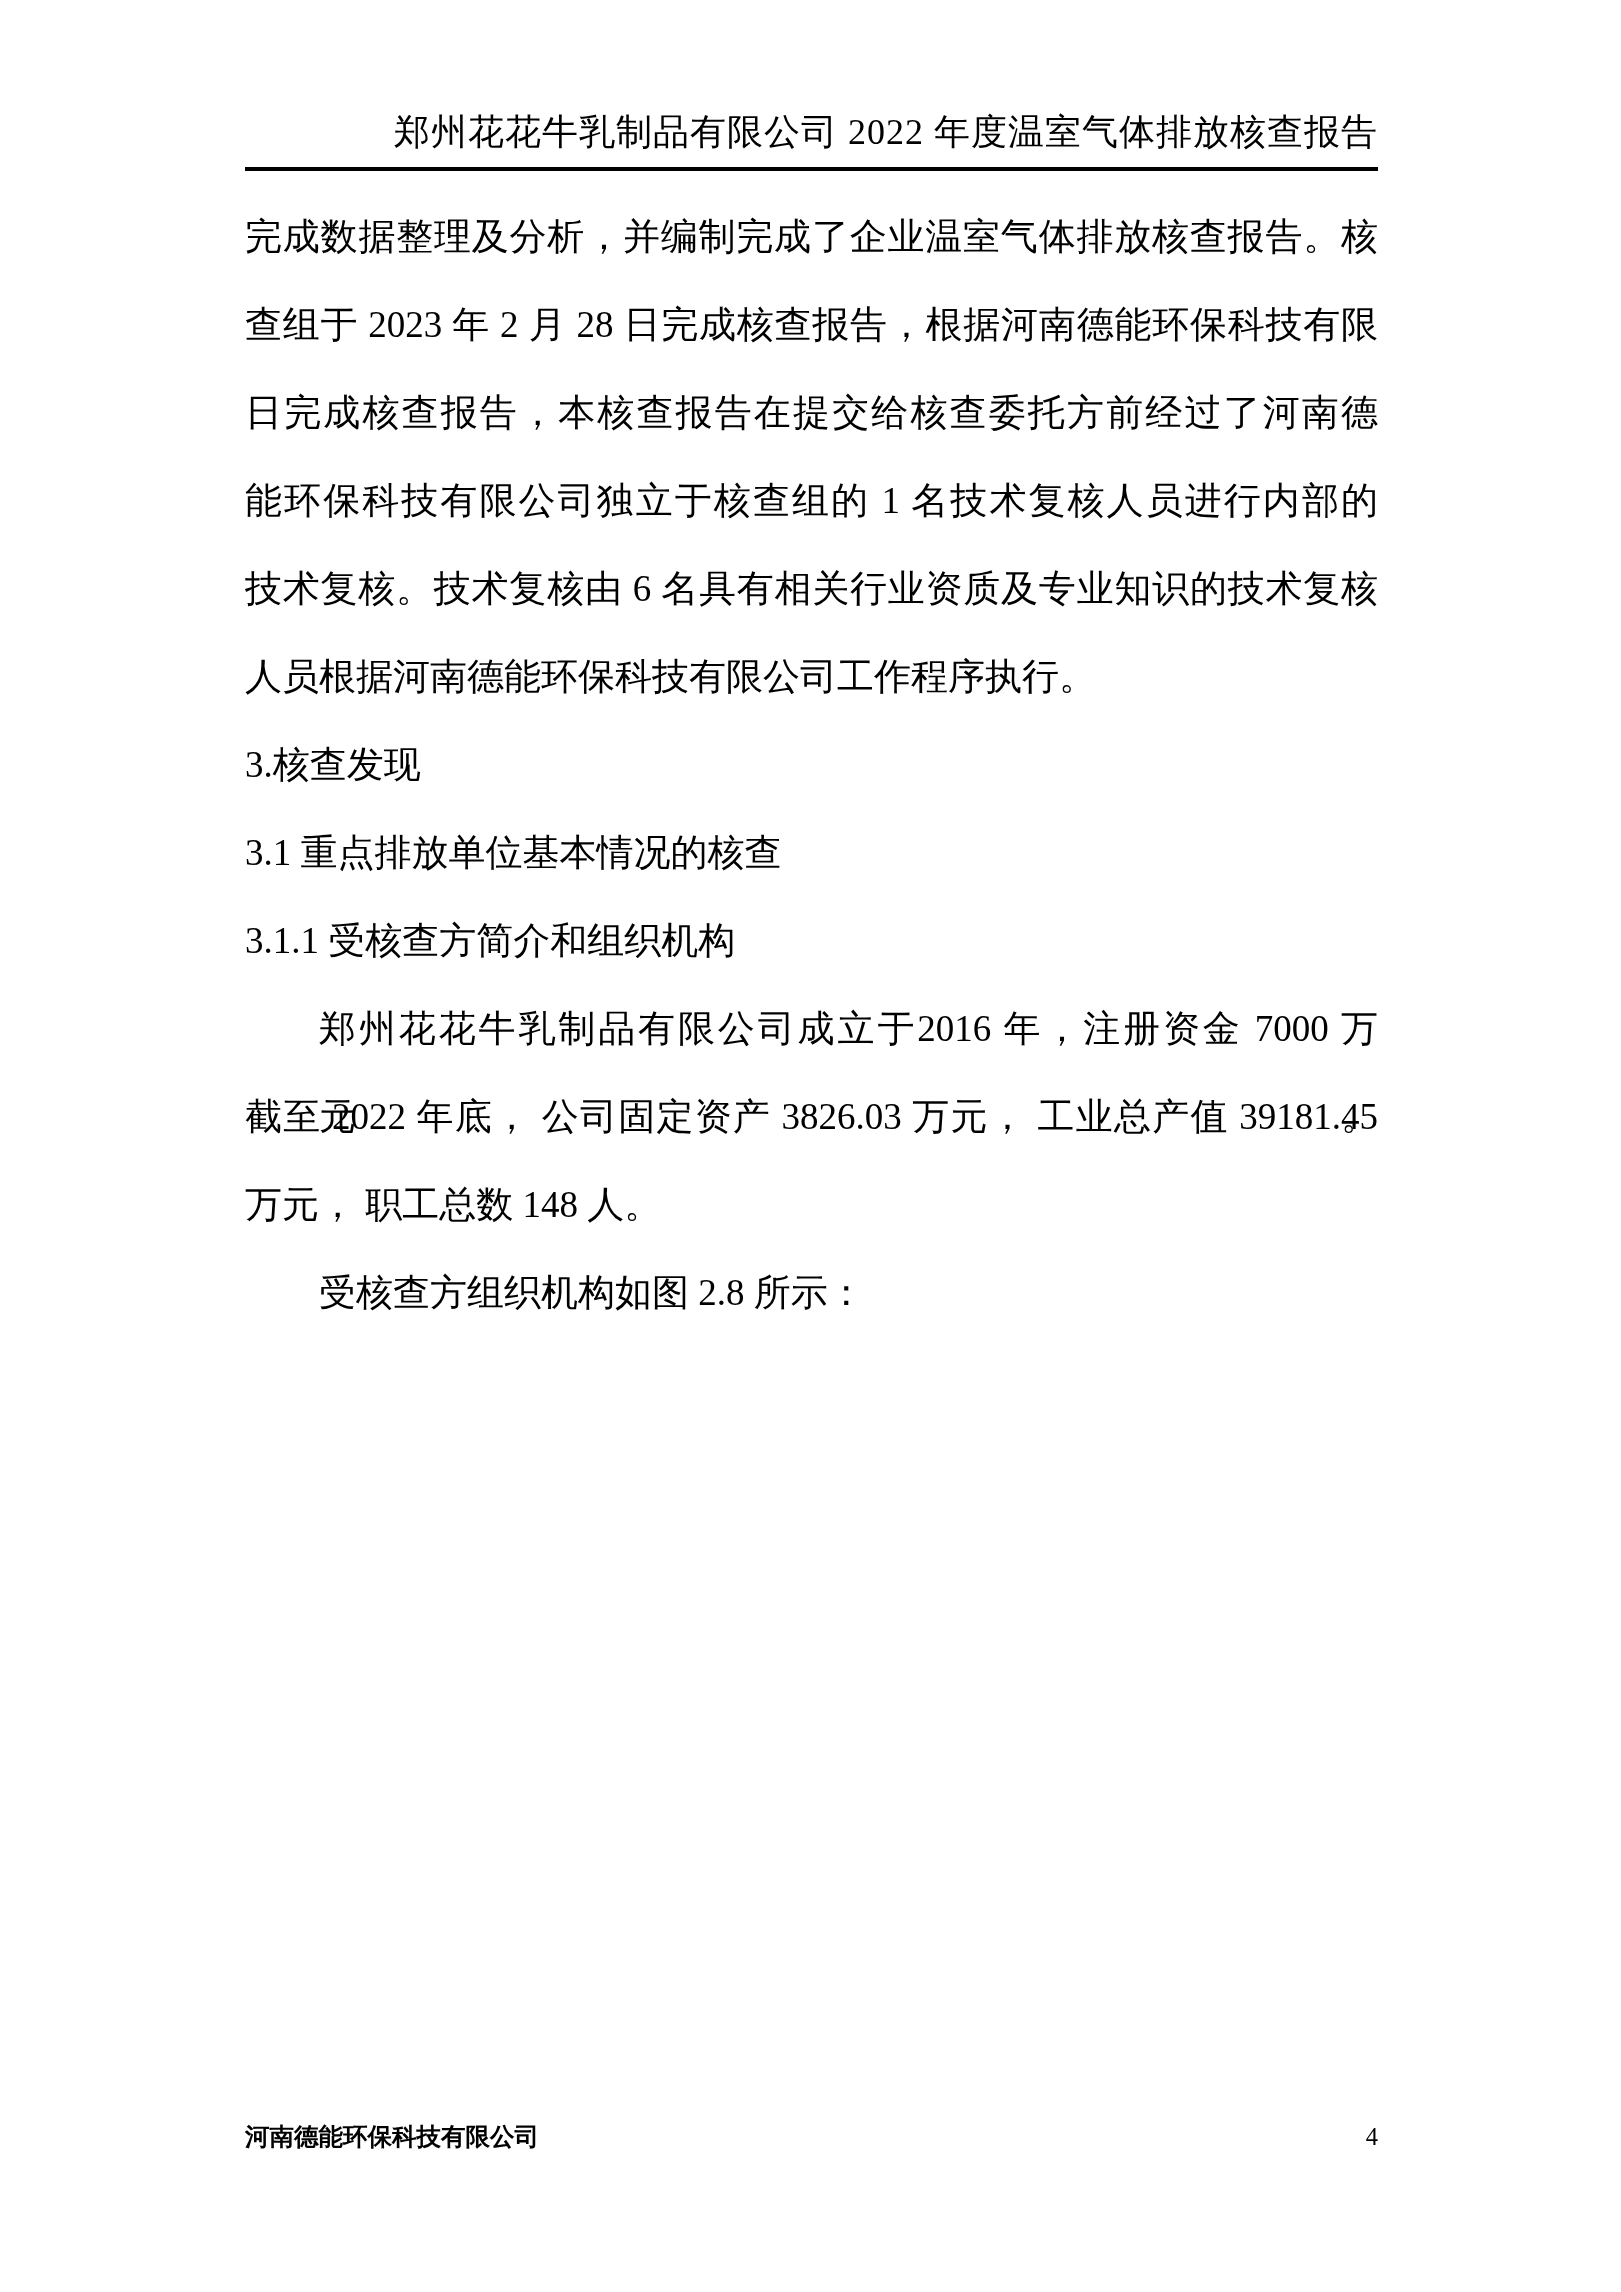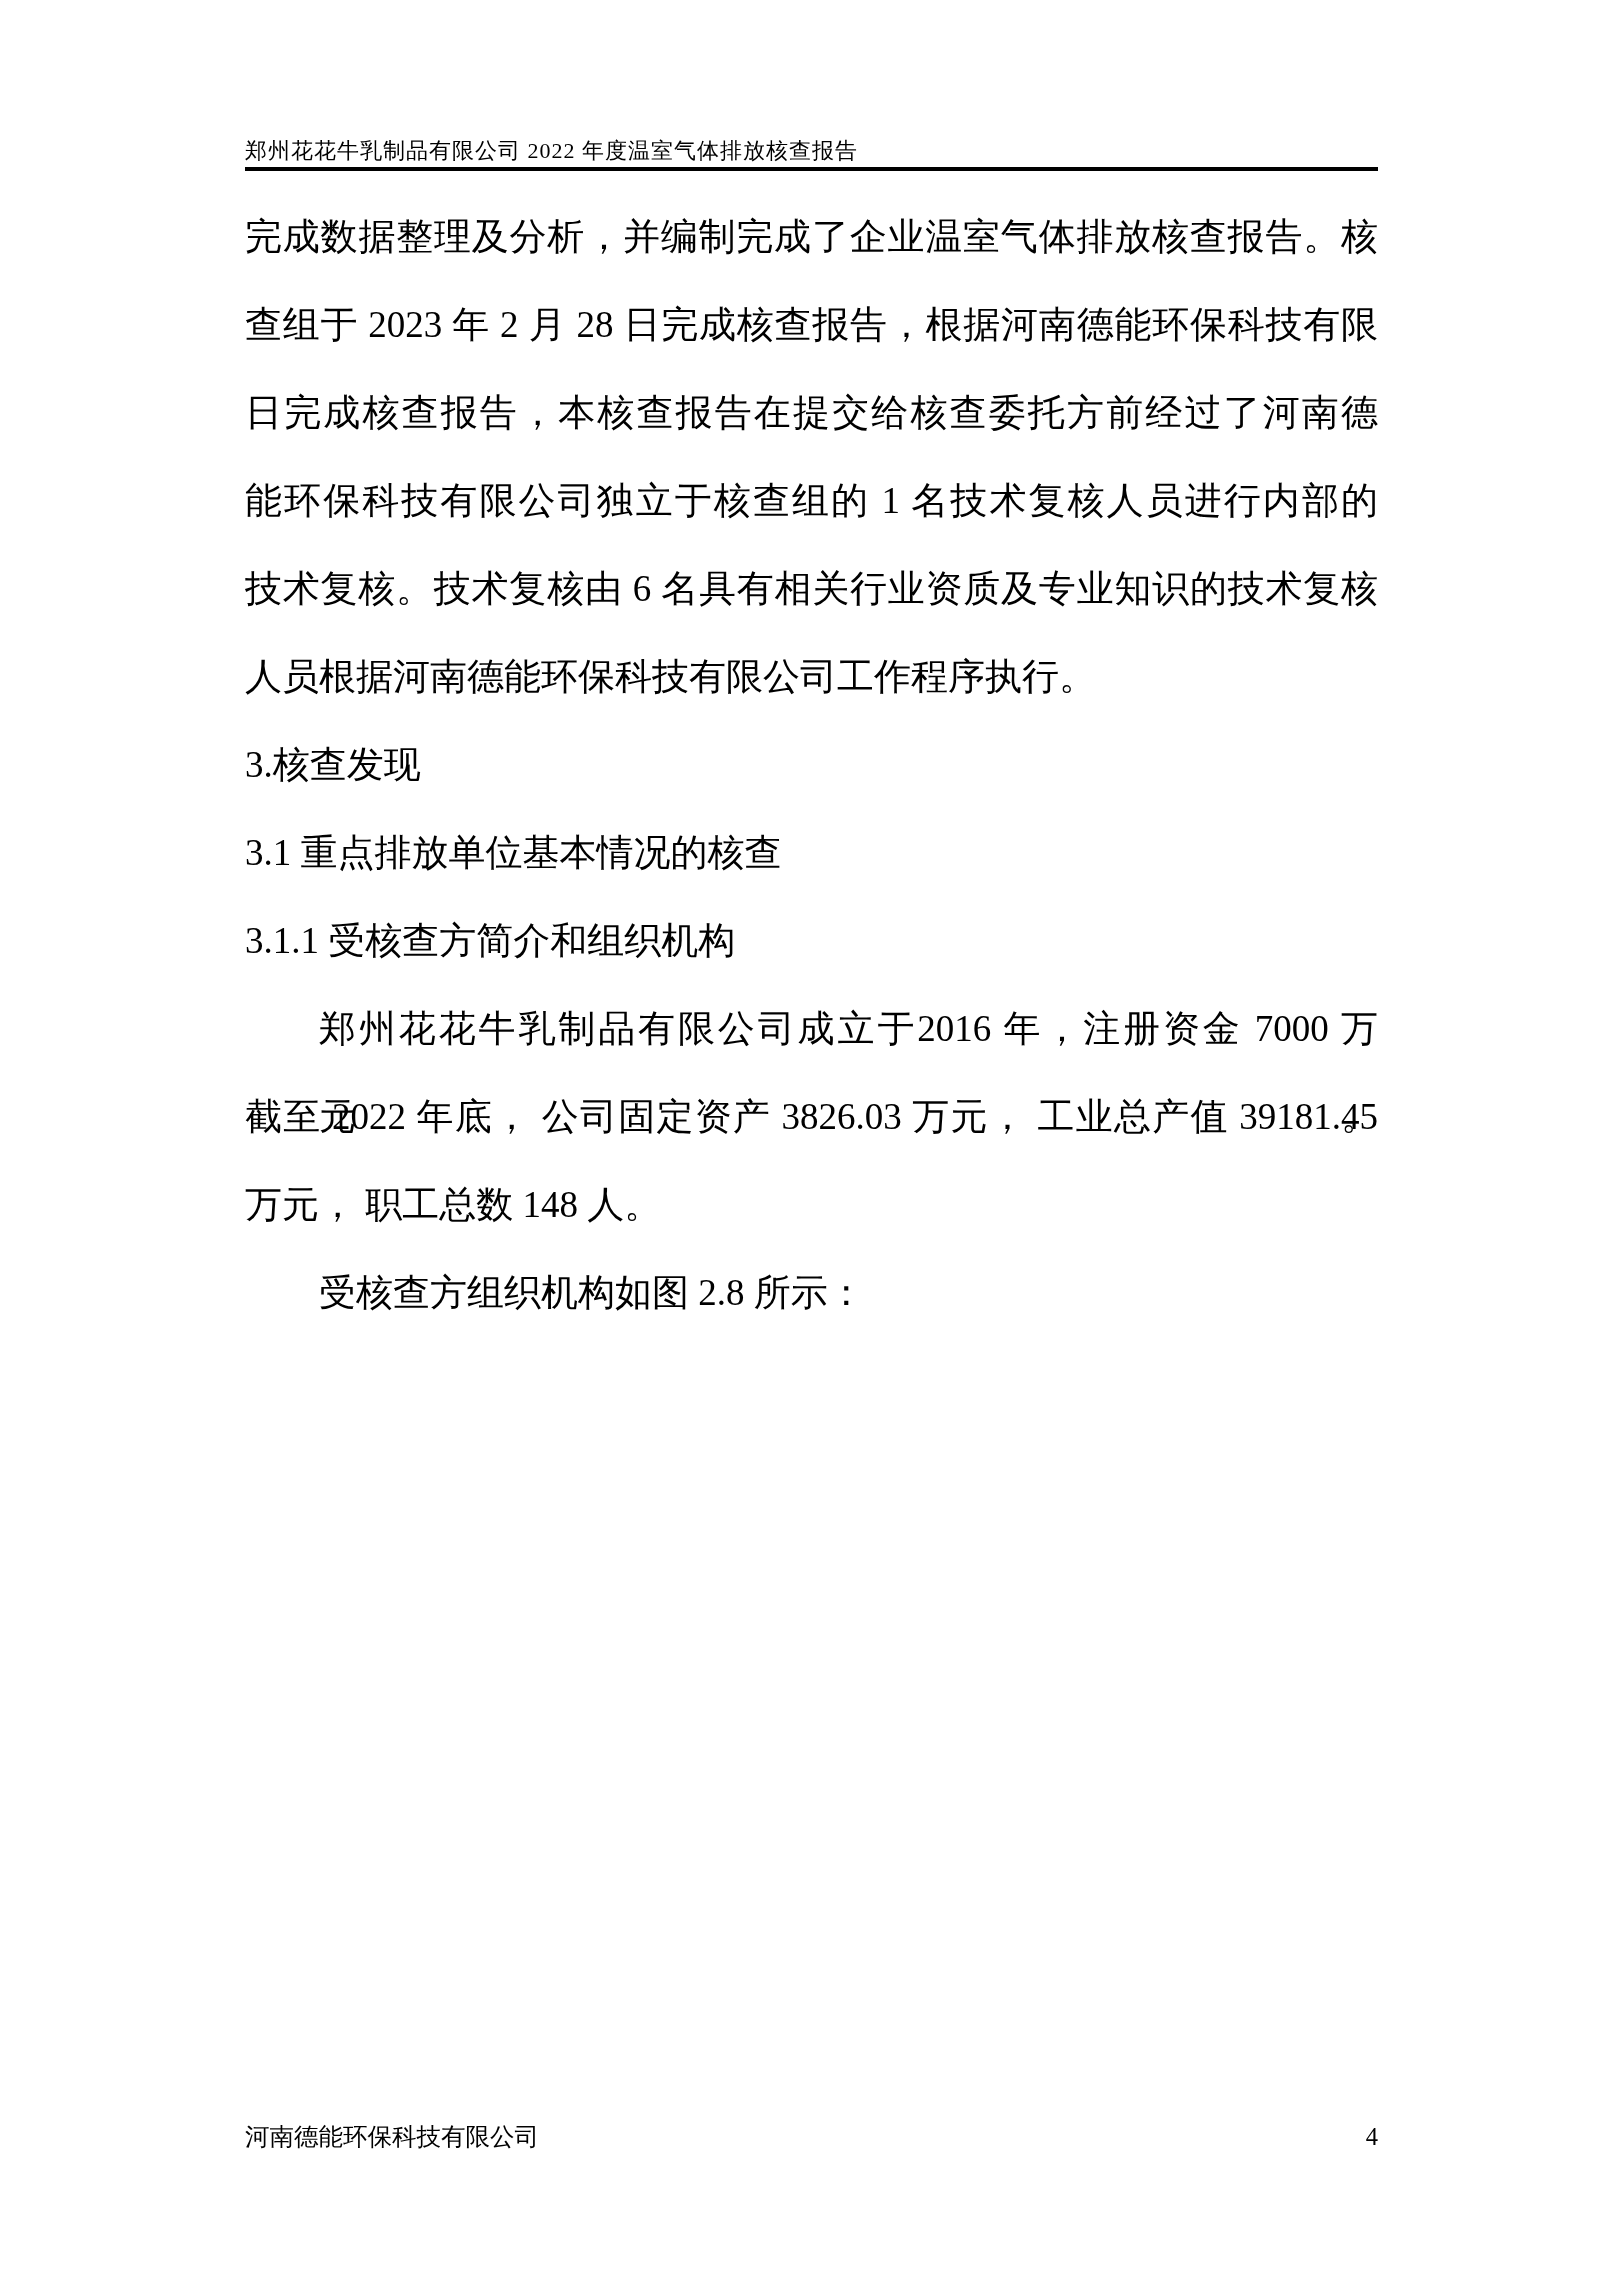--- a/index.html
+++ b/index.html
@@ -8,24 +8,24 @@
     width: 1621px;
     height: 2293px;
     background: #ffffff;
     color: #000000;
     font-family: "Liberation Serif", "DejaVu Serif", serif;
     overflow: hidden;
   }
   .header-title {
     position: absolute;
     left: 245px;
-    top: 134px;
+    top: 116px;
     width: 1133px;
-    text-align: left;
-    font-size: 22px;
+    text-align: right;
+    font-size: 36px;
     line-height: 33px;
     letter-spacing: 1px;
     white-space: nowrap;
   }
   .header-rule {
     position: absolute;
     left: 245px;
     top: 167px;
     width: 1133px;
     height: 3.9px;
@@ -50,20 +50,21 @@
   }
   .line.indent {
     padding-left: 74px;
   }
   .footer-company {
     position: absolute;
     left: 245px;
     top: 2121px;
     font-size: 24.5px;
     line-height: 31px;
+    font-weight: bold;
   }
   .footer-page {
     position: absolute;
     left: 245px;
     top: 2121px;
     width: 1133px;
     text-align: right;
     font-size: 24.5px;
     line-height: 31px;
   }

